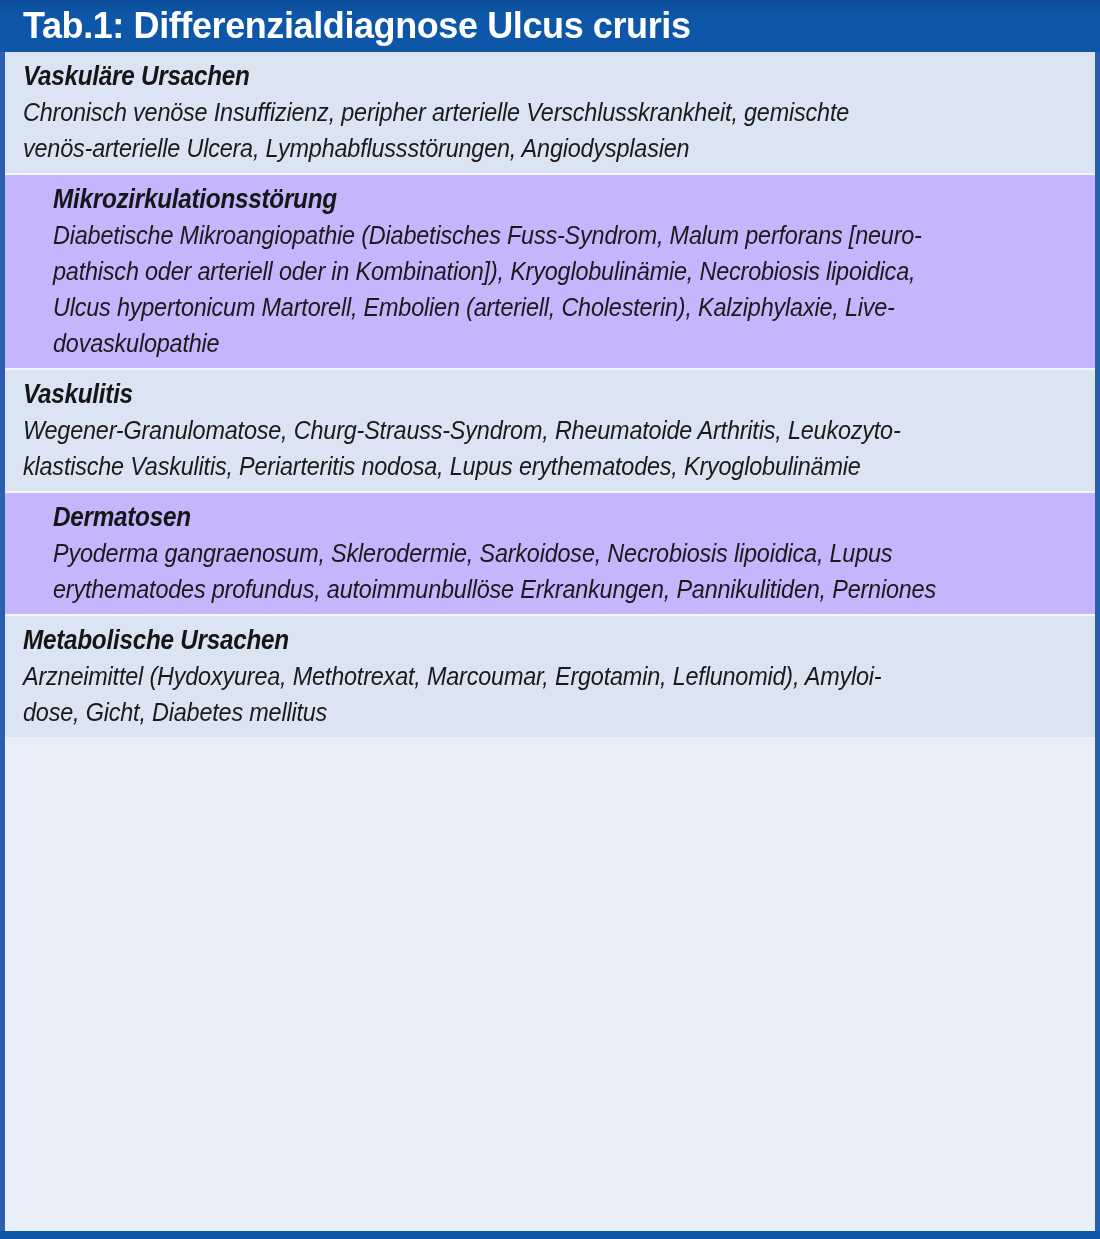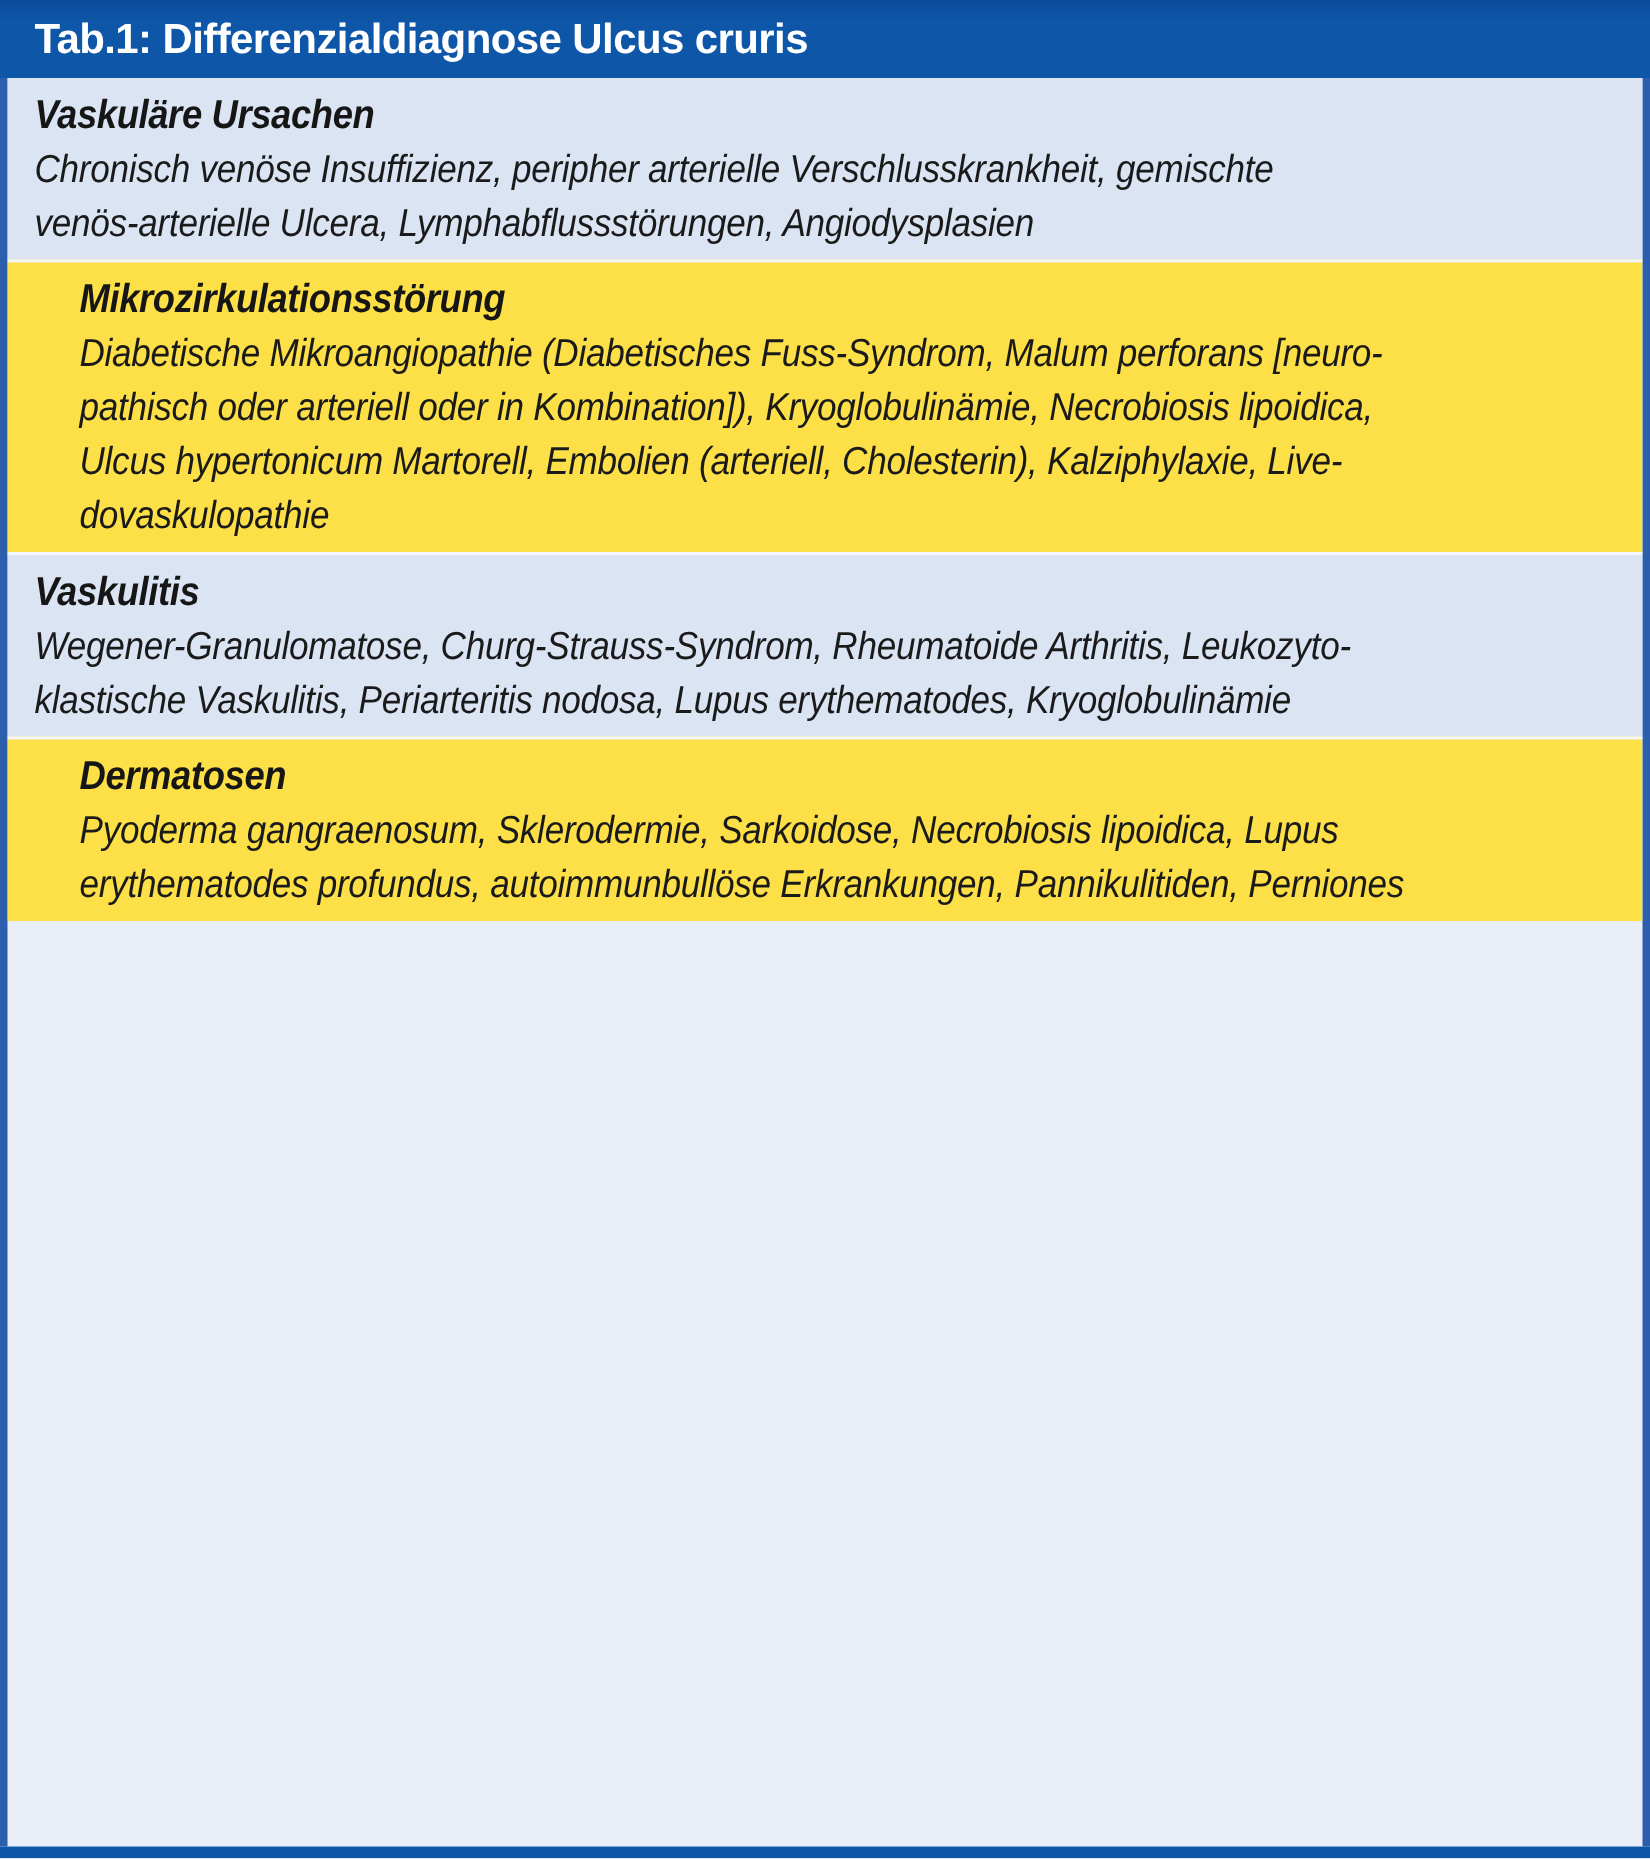--- a/index.html
+++ b/index.html
@@ -21,21 +21,21 @@
     height: 52px;
     flex: 0 0 52px;
     background: linear-gradient(#0b4c9b, #0e57a8 30%, #0e57a8);
     display: flex;
     align-items: center;
     padding-left: 23px;
     box-sizing: border-box;
   }
   .titlebar .title {
     color: #ffffff;
-    font-size: 28px;
+    font-size: 36px;
     font-weight: bold;
     letter-spacing: -0.4px;
   }
   .rows {
     flex: 1 1 auto;
     overflow: hidden;
     border-left: 5px solid #2b5fae;
     border-right: 5px solid #2b5fae;
     background: #e9eef9;
     display: flex;
@@ -43,21 +43,21 @@
     font-style: italic;
   }
   .row {
     padding: 6px 14px 7px 18px;
     box-sizing: border-box;
   }
   .row + .row {
     border-top: 2px solid #f3f6fc;
   }
   .row-dark  { background: #dbe4f3; }
-  .row-light { background: #fde047; padding-left: 48px; }
+  .row-light { background: #c4b5fd; padding-left: 48px; }
   .condense {
     transform: scaleX(0.90);
     transform-origin: 0 0;
     width: 111%;
   }
   .section-heading {
     margin: 0;
     font-size: 27px;
     font-weight: bold;
     color: #161616;
@@ -122,18 +122,25 @@
 
 
     <section class="row row-light">
       <div class="condense">
         <h3 class="section-heading">Dermatosen</h3>
         <p class="section-body">Pyoderma gangraenosum, Sklerodermie, Sarkoidose, Necrobiosis lipoidica, Lupus
 erythematodes profundus, autoimmunbullöse Erkrankungen, Pannikulitiden, Perniones</p>
       </div>
     </section>
 
+    <section class="row row-dark">
+      <div class="condense">
+        <h3 class="section-heading">Metabolische Ursachen</h3>
+        <p class="section-body">Arzneimittel (Hydoxyurea, Methotrexat, Marcoumar, Ergotamin, Leflunomid), Amyloi-
+dose, Gicht, Diabetes mellitus</p>
+      </div>
+    </section>
 
   </div>
 
   <div class="bottombar"></div>
 
 </div>
 
 </body></html>

